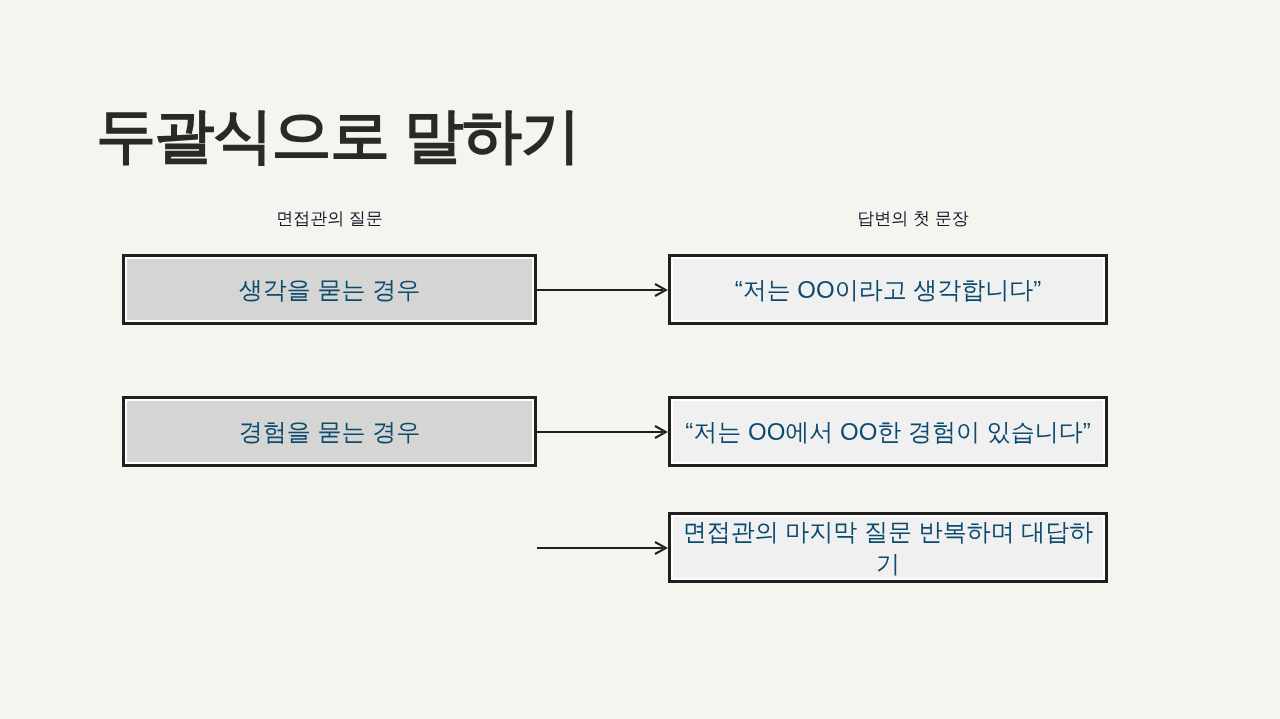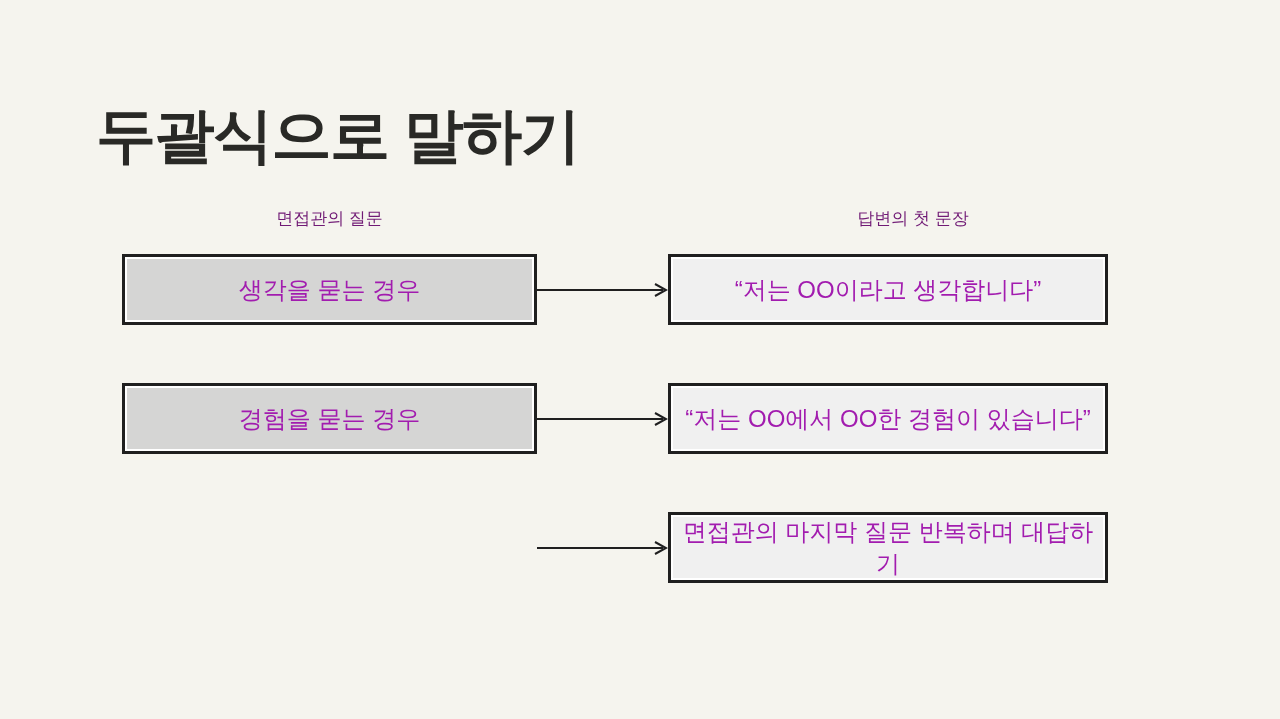--- a/index.html
+++ b/index.html
@@ -23,41 +23,41 @@
     font-weight: 900;
     letter-spacing: -1.5px;
     color: #292926;
   }
   .col-header {
     position: absolute;
     top: 207px;
     text-align: center;
     font-size: 17px;
     font-weight: 400;
-    color: #701a75;
+    color: #0f172a;
   }
   .col-header.left  { left: 122px; width: 415px; }
   .col-header.right { left: 668px; width: 490px; }
 
   .row { position: absolute; left: 0; width: 1280px; height: 71px; }
   .row.r0 { top: 254px; }
-  .row.r1 { top: 383px; }
+  .row.r1 { top: 396px; }
   .row.r2 { top: 512px; }
 
   .box {
     position: absolute;
     top: 0;
     height: 71px;
     border: 3px solid #1f1f1f;
     box-shadow: inset 0 0 0 2px #ffffff;
     display: flex;
     align-items: center;
     justify-content: center;
     font-size: 24px;
-    color: #a21caf;
+    color: #0c4a6e;
     text-align: center;
   }
   .box.left {
     left: 122px;
     width: 415px;
     background: #d5d5d4;
   }
   .box.right {
     left: 668px;
     width: 440px;

